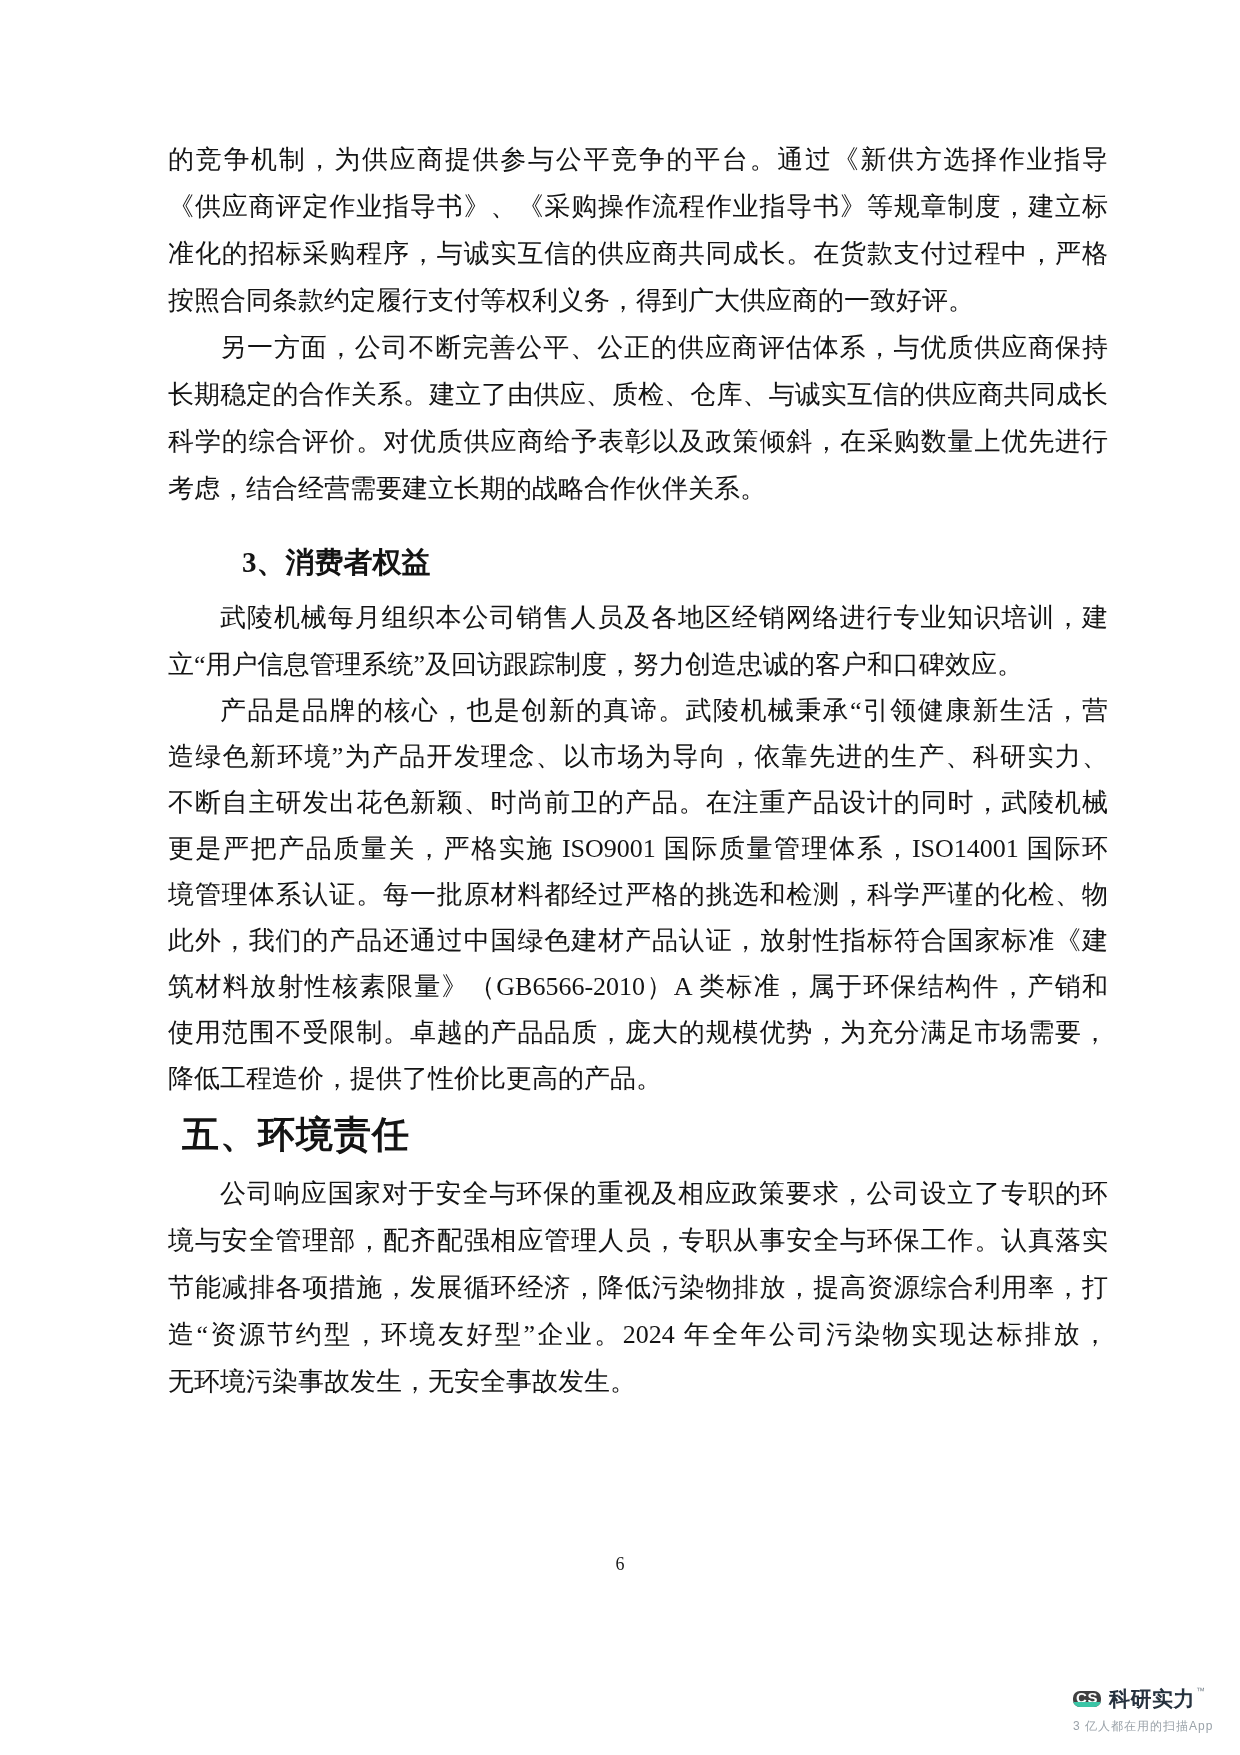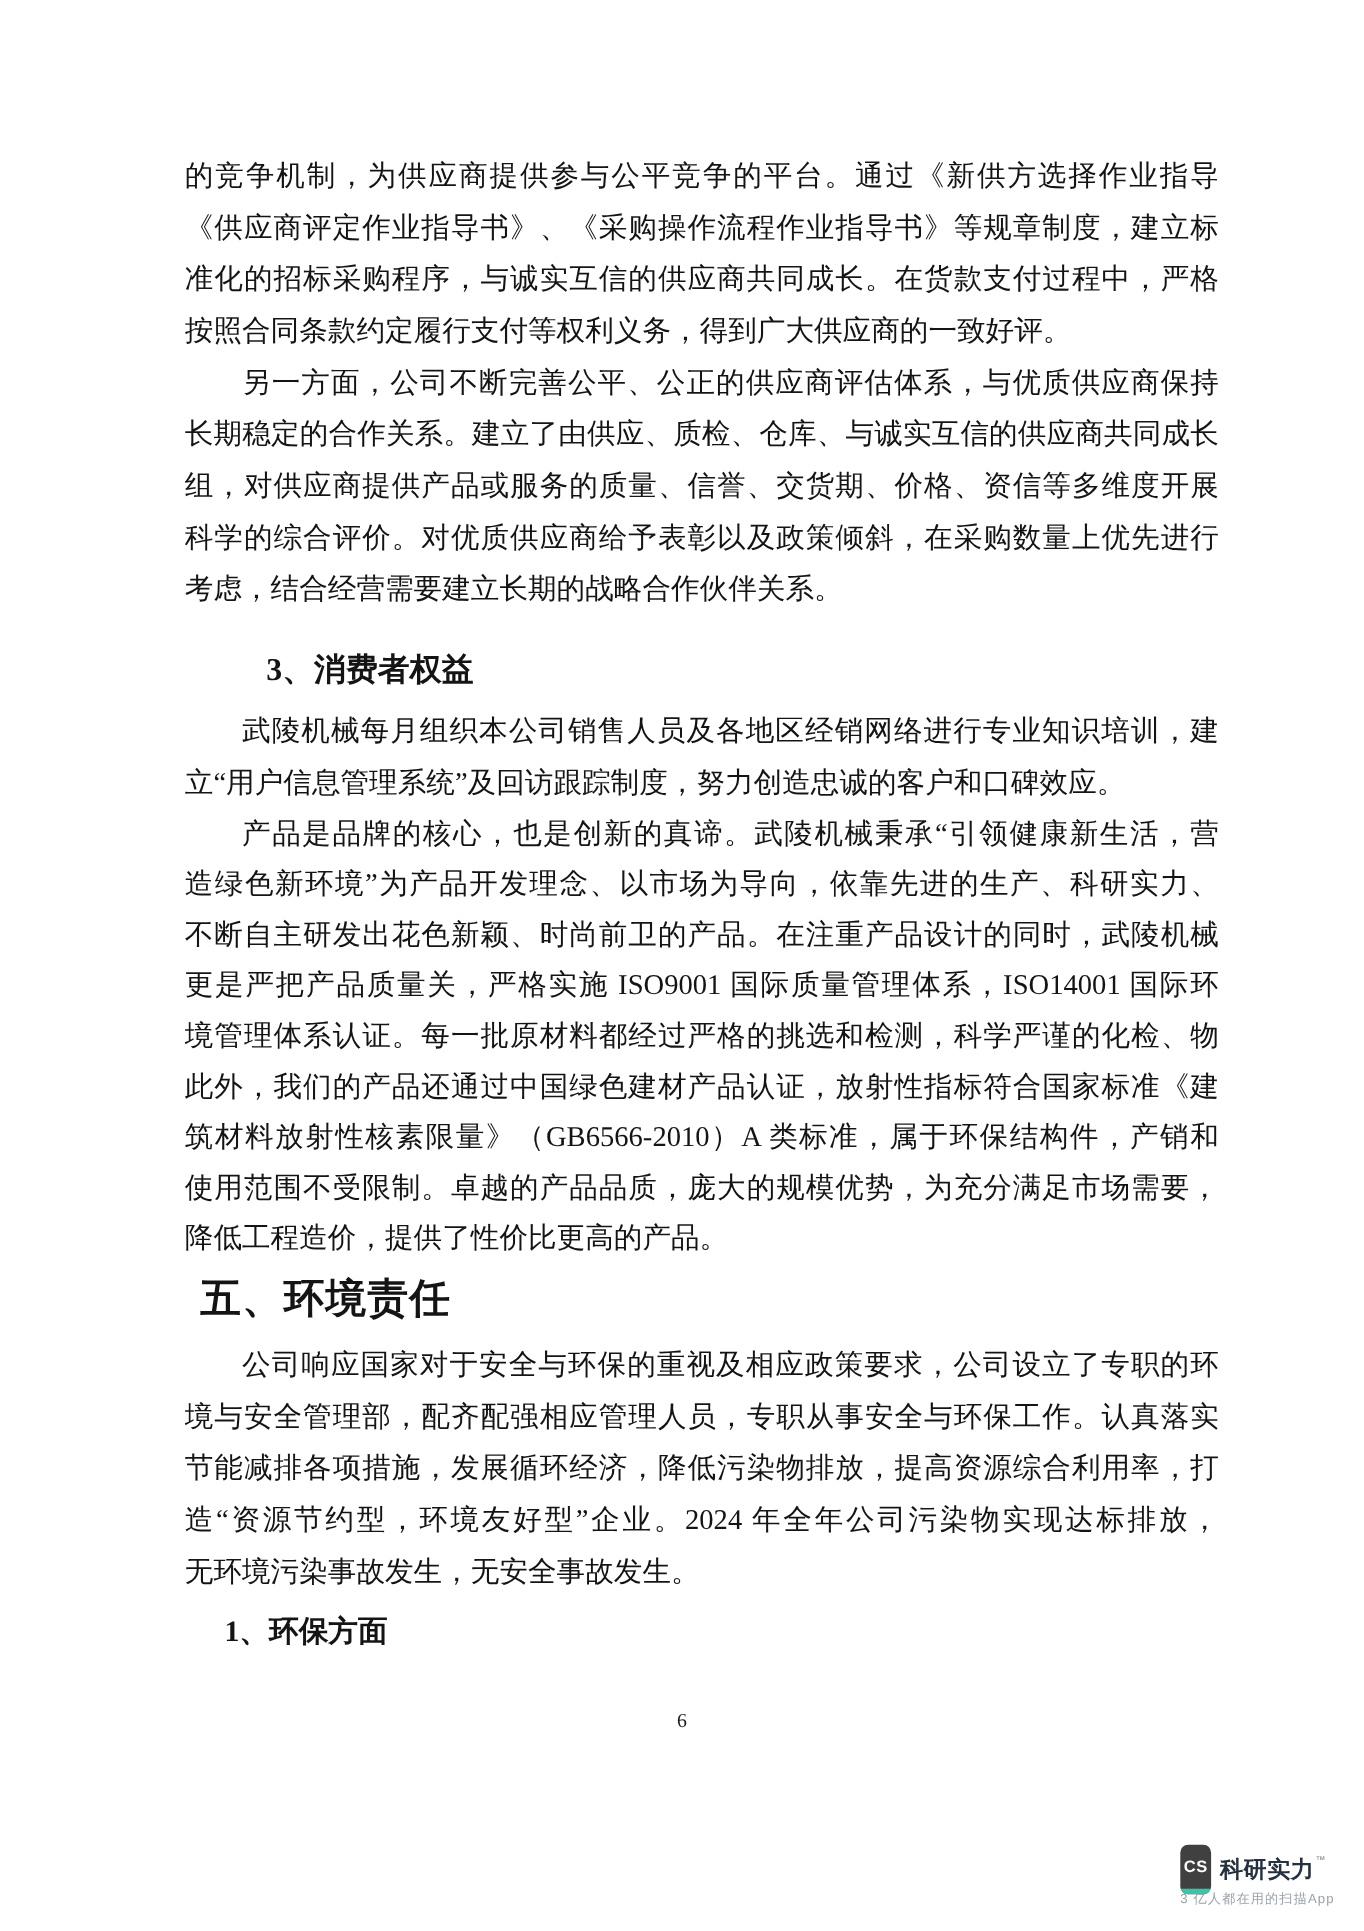--- a/index.html
+++ b/index.html
@@ -43,21 +43,21 @@
     height:42px;line-height:42px;
     margin-top:10px;text-indent:36px;
   }
   .pagenum{
     position:absolute;top:1552px;left:0;width:100%;
     text-align:center;font-size:18px;line-height:24px;color:#1a1a1a;
   }
   .watermark{position:absolute;left:1073px;top:1685px;}
   .wm-row{display:flex;align-items:center;height:28px;}
   .cs-icon{
-    position:relative;flex:0 0 28px;width:28px;height:45px;
+    position:relative;flex:0 0 28px;width:28px;height:16px;
     background:#404040;border-radius:7px;
     display:flex;align-items:center;justify-content:center;
     overflow:hidden;
   }
   .cs-text{
     color:#ffffff;font-family:"Liberation Sans",sans-serif;
     font-weight:bold;font-size:15px;letter-spacing:.5px;margin-top:-4px;
   }
   .cs-strip{position:absolute;left:0;right:0;bottom:0;height:5px;background:#3bc5a6;}
   .wm-brand{
@@ -86,21 +86,20 @@
     <div class="para">
       <div class="ln">的竞争机制，为供应商提供参与公平竞争的平台。通过《新供方选择作业指导书》、</div>
       <div class="ln">《供应商评定作业指导书》、《采购操作流程作业指导书》等规章制度，建立标</div>
       <div class="ln">准化的招标采购程序，与诚实互信的供应商共同成长。在货款支付过程中，严格</div>
       <div class="ln end">按照合同条款约定履行支付等权利义务，得到广大供应商的一致好评。</div>
     </div>
 
     <div class="para">
       <div class="ln ind">另一方面，公司不断完善公平、公正的供应商评估体系，与优质供应商保持</div>
       <div class="ln">长期稳定的合作关系。建立了由供应、质检、仓库、与诚实互信的供应商共同成长</div>
-      <div class="ln">组，对供应商提供产品或服务的质量、信誉、交货期、价格、资信等多维度开展</div>
       <div class="ln">科学的综合评价。对优质供应商给予表彰以及政策倾斜，在采购数量上优先进行</div>
       <div class="ln end">考虑，结合经营需要建立长期的战略合作伙伴关系。</div>
     </div>
 
     <div class="h-sub">3、消费者权益</div>
 
     <div class="para p-consumer">
       <div class="ln ind">武陵机械每月组织本公司销售人员及各地区经销网络进行专业知识培训，建</div>
       <div class="ln end">立“用户信息管理系统”及回访跟踪制度，努力创造忠诚的客户和口碑效应。</div>
     </div>
@@ -120,21 +119,20 @@
     <div class="h-section">五、环境责任</div>
 
     <div class="para p-env">
       <div class="ln ind">公司响应国家对于安全与环保的重视及相应政策要求，公司设立了专职的环</div>
       <div class="ln">境与安全管理部，配齐配强相应管理人员，专职从事安全与环保工作。认真落实</div>
       <div class="ln">节能减排各项措施，发展循环经济，降低污染物排放，提高资源综合利用率，打</div>
       <div class="ln">造“资源节约型，环境友好型”企业。2024 年全年公司污染物实现达标排放，</div>
       <div class="ln end">无环境污染事故发生，无安全事故发生。</div>
     </div>
 
-    <div class="h-sub2">1、环保方面</div>
 
   </div>
 
   <div class="pagenum">6</div>
 
   <div class="watermark">
     <div class="wm-row">
       <span class="cs-icon">
         <span class="cs-text">CS</span>
         <span class="cs-strip"></span>

